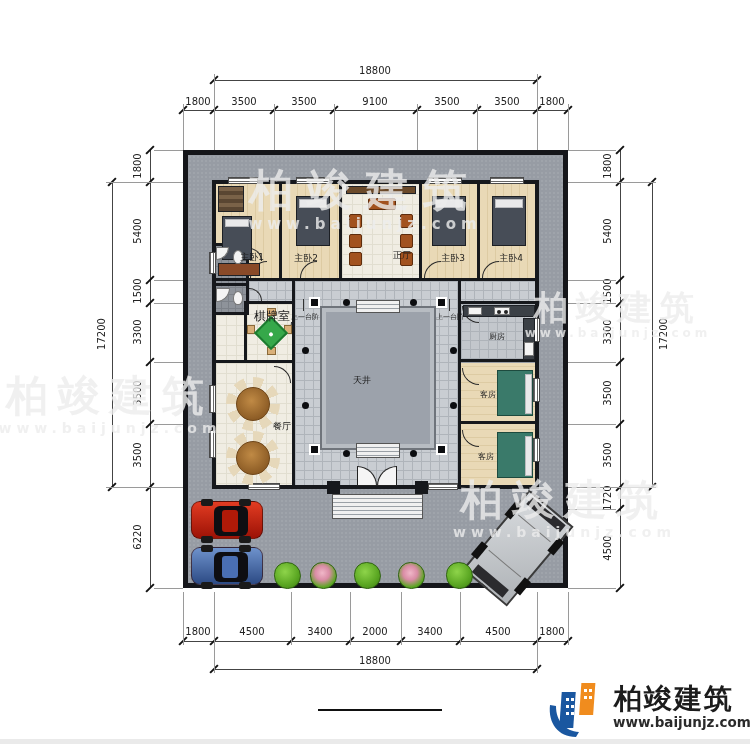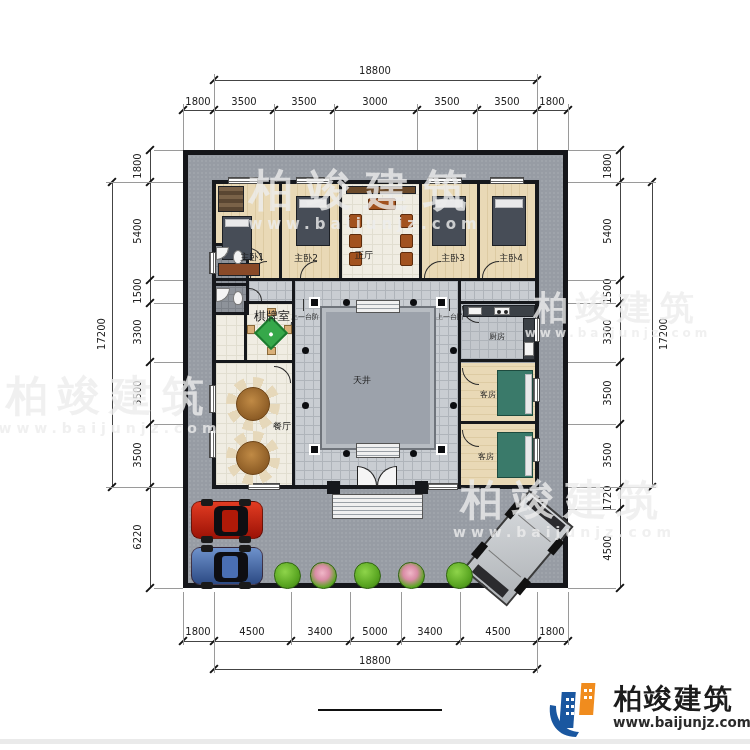--- a/index.html
+++ b/index.html
@@ -101,21 +101,21 @@
   <div class="tk" style="left:214px;top:110px"></div>
   <div class="tk" style="left:274px;top:110px"></div>
   <div class="tk" style="left:334px;top:110px"></div>
   <div class="tk" style="left:417px;top:110px"></div>
   <div class="tk" style="left:477px;top:110px"></div>
   <div class="tk" style="left:537px;top:110px"></div>
   <div class="tk" style="left:568px;top:110px"></div>
   <span class="dt" style="left:198px;top:101px">1800</span>
   <span class="dt" style="left:244px;top:101px">3500</span>
   <span class="dt" style="left:304px;top:101px">3500</span>
-  <span class="dt" style="left:375px;top:101px">3000</span>
+  <span class="dt" style="left:375px;top:101px">9100</span>
   <span class="dt" style="left:447px;top:101px">3500</span>
   <span class="dt" style="left:507px;top:101px">3500</span>
   <span class="dt" style="left:552px;top:101px">1800</span>
   <div class="ex" style="left:183px;top:104px;width:1px;height:46px"></div>
   <div class="ex" style="left:214px;top:74px;width:1px;height:108px"></div>
   <div class="ex" style="left:274px;top:104px;width:1px;height:78px"></div>
   <div class="ex" style="left:334px;top:104px;width:1px;height:78px"></div>
   <div class="ex" style="left:417px;top:104px;width:1px;height:78px"></div>
   <div class="ex" style="left:477px;top:104px;width:1px;height:78px"></div>
   <div class="ex" style="left:537px;top:74px;width:1px;height:108px"></div>
@@ -126,21 +126,21 @@
   <div class="tk" style="left:214px;top:641px"></div>
   <div class="tk" style="left:291px;top:641px"></div>
   <div class="tk" style="left:350px;top:641px"></div>
   <div class="tk" style="left:401px;top:641px"></div>
   <div class="tk" style="left:460px;top:641px"></div>
   <div class="tk" style="left:537px;top:641px"></div>
   <div class="tk" style="left:568px;top:641px"></div>
   <span class="dt" style="left:198px;top:631px">1800</span>
   <span class="dt" style="left:252px;top:631px">4500</span>
   <span class="dt" style="left:320px;top:631px">3400</span>
-  <span class="dt" style="left:375px;top:631px">5000</span>
+  <span class="dt" style="left:375px;top:631px">2000</span>
   <span class="dt" style="left:430px;top:631px">3400</span>
   <span class="dt" style="left:498px;top:631px">4500</span>
   <span class="dt" style="left:552px;top:631px">1800</span>
   <div class="ln" style="left:214px;top:669px;width:323px;height:1px"></div>
   <div class="tk" style="left:214px;top:669px"></div>
   <div class="tk" style="left:537px;top:669px"></div>
   <span class="dt" style="left:375px;top:660px">18800</span>
   <div class="ex" style="left:183px;top:592px;width:1px;height:53px"></div>
   <div class="ex" style="left:214px;top:592px;width:1px;height:81px"></div>
   <div class="ex" style="left:291px;top:592px;width:1px;height:53px"></div>
@@ -350,21 +350,21 @@
       <i class="pil" style="left:27px;top:3px;width:7px;height:40px"></i>
     </div>
 
   <div class="white" style="left:216px;top:247px;width:13px;height:13px;border-radius:0 0 100% 0"></div>
   <div class="white" style="left:233px;top:250px;width:10px;height:14px;border-radius:50% 50% 45% 45%"></div>
   <div class="white" style="left:216px;top:288px;width:14px;height:14px;border-radius:0 0 100% 0"></div>
   <div class="white" style="left:233px;top:291px;width:10px;height:14px;border-radius:50% 50% 45% 45%"></div>
 
   <span class="rlabel" style="left:252px;top:257px">主卧1</span>
   <span class="rlabel" style="left:306px;top:258px">主卧2</span>
-  <span class="rlabel" style="left:364px;top:255px">正厅</span>
+  <span class="rlabel" style="left:402px;top:255px">正厅</span>
   <span class="rlabel" style="left:453px;top:258px">主卧3</span>
   <span class="rlabel" style="left:511px;top:258px">主卧4</span>
   <span class="rlabel" style="left:272px;top:316px;font-size:12px">棋牌室</span>
   <span class="rlabel" style="left:282px;top:426px">餐厅</span>
   <span class="rlabel" style="left:362px;top:380px">天井</span>
   <span class="rlabel" style="left:497px;top:336px;font-size:8px">厨房</span>
   <span class="rlabel" style="left:488px;top:394px;font-size:8px">客房</span>
   <span class="rlabel" style="left:486px;top:456px;font-size:8px">客房</span>
   <div class="ex" style="left:303px;top:299px;width:1px;height:12px;background:#333"></div>
   <span class="slabel" style="left:305px;top:317px">上一台阶</span>

